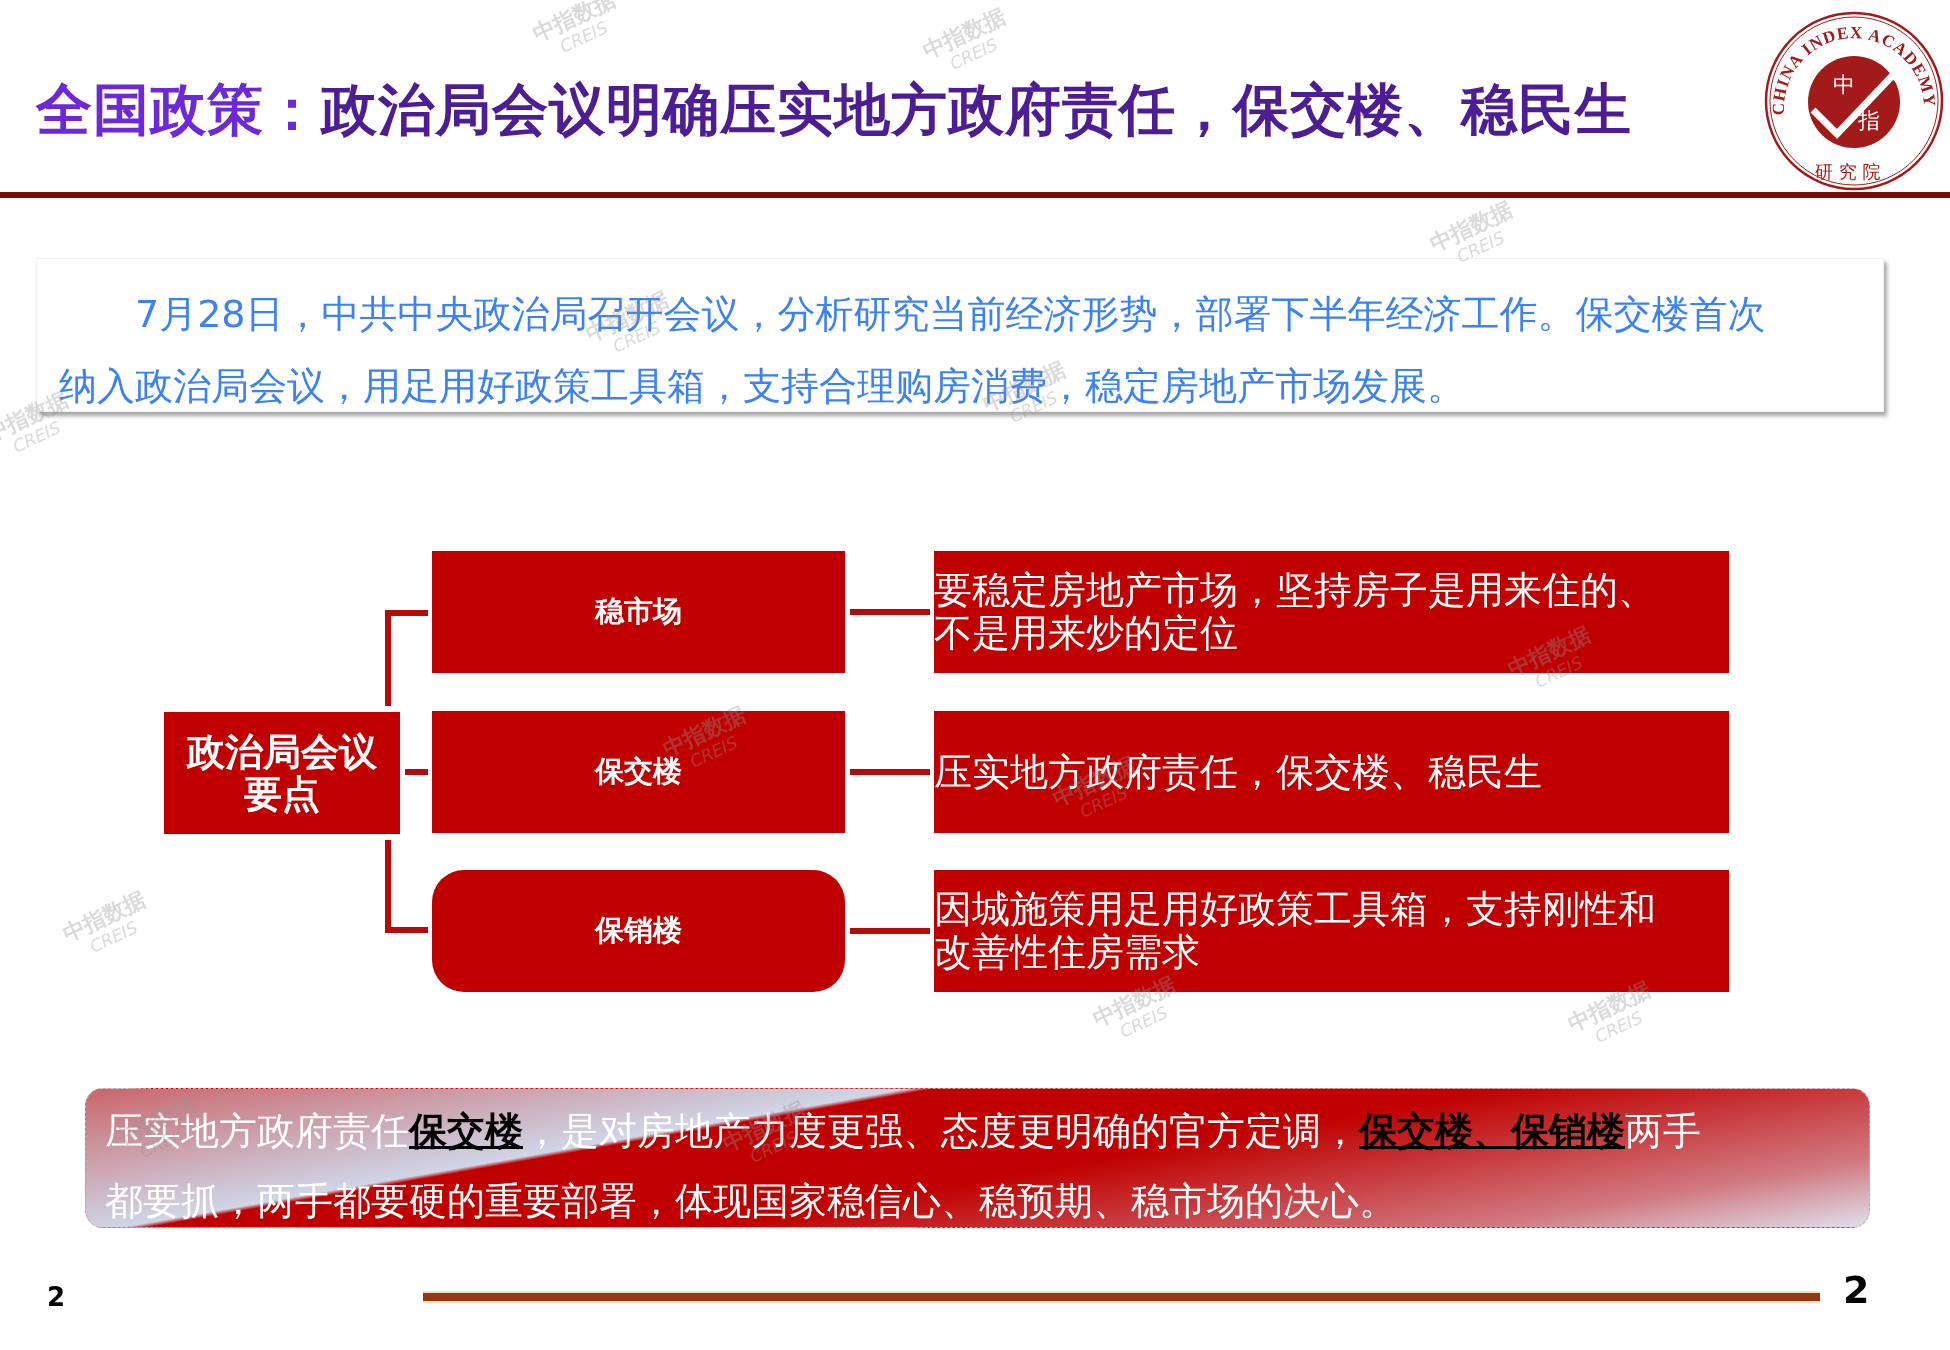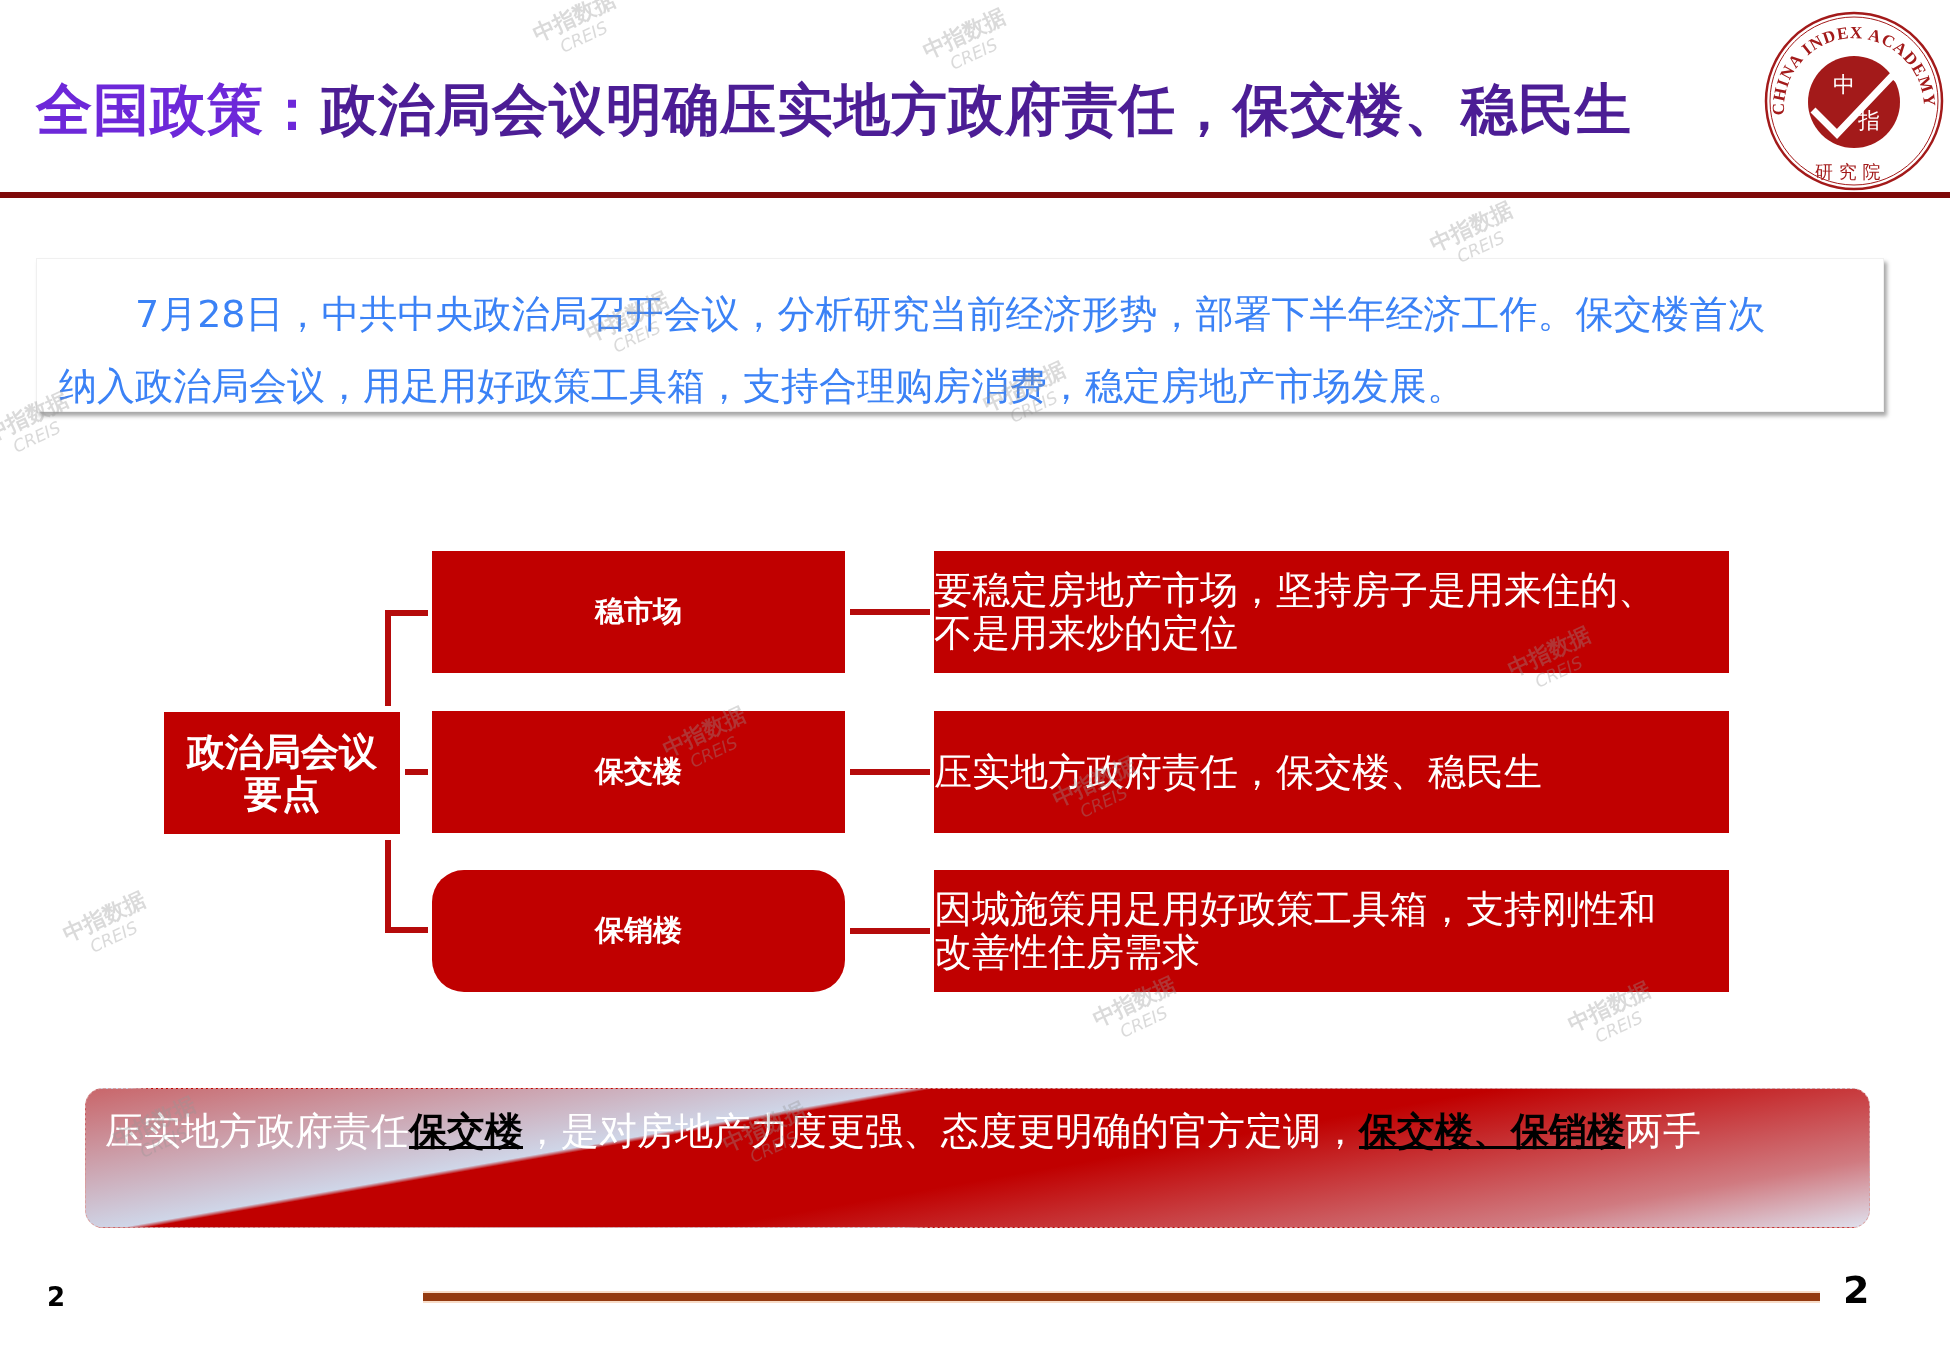--- a/index.html
+++ b/index.html
@@ -120,20 +120,21 @@
 <div class="abs red box-desc" style="top:870px;">
   <div>
     <span>因城施策用足用好政策工具箱，支持刚性和</span>
     <span>改善性住房需求</span>
   </div>
 </div>
 
 <div class="abs banner"></div>
 <div class="abs banner-text">
   <div><span>压实地方政府责任</span><span class="hl">保交楼</span><span>，是对房地产力度更强、态度更明确的官方定调，</span><span class="hl">保交楼、保销楼</span><span>两手</span></div>
+  <div>都要抓，两手都要硬的重要部署，体现国家稳信心、稳预期、稳市场的决心。</div>
 </div>
 
 <div class="abs page-left">2</div>
 <div class="abs footer-rule"></div>
 <div class="abs page-right">2</div>
 
 <div class="abs wm" style="left:535px;top:5px;">
     <div>中指数据</div>
     <div class="en">CREIS</div>
   </div>

